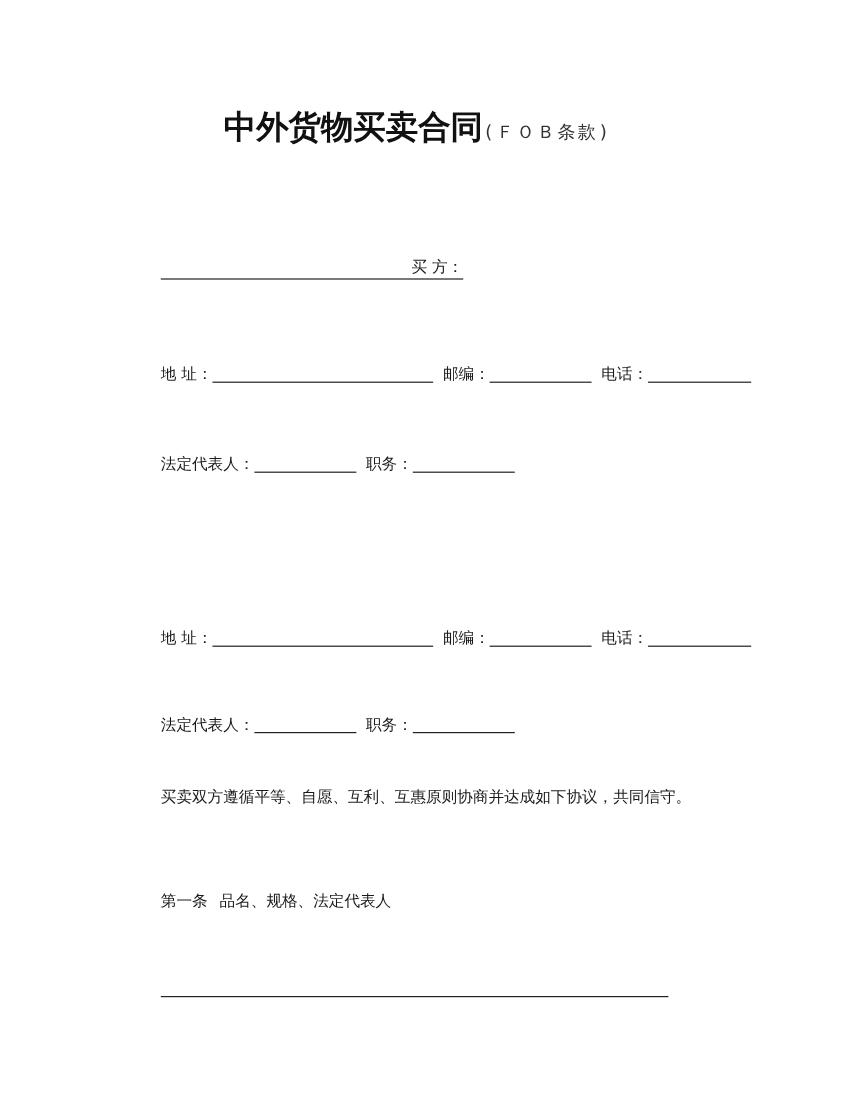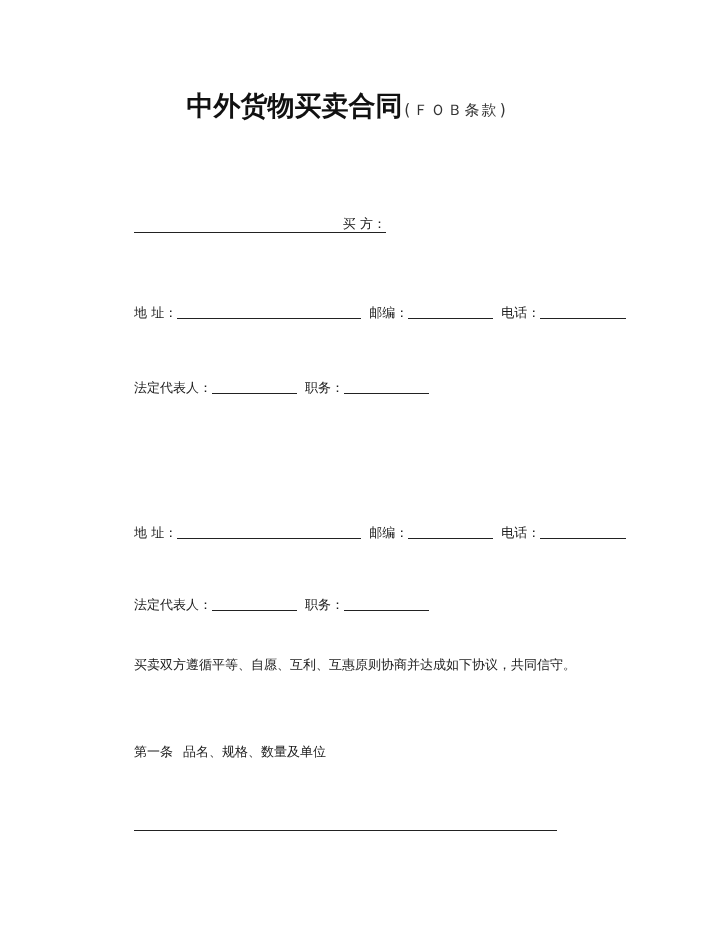--- a/index.html
+++ b/index.html
@@ -130,18 +130,18 @@
     <span class="label">法定代表人：</span>
     <span class="blank" style="width:85px;"></span>
     <span class="gap" style="width:8px;"></span>
     <span class="label">职务：</span>
     <span class="blank" style="width:85px;"></span>
   </div>
 
   <div class="para" style="top:657px;">买卖双方遵循平等、自愿、互利、互惠原则协商并达成如下协议，共同信守。</div>
 
   <div class="para" style="top:744px;">
-    <span class="article-num">第一条</span><span>品名、规格、数量及单位</span>
+    <span class="article-num">第一条</span><span>品名、规格、法定代表人</span>
   </div>
 
   <div class="long-blank"></div>
 
 </div>
 
 </body></html>

